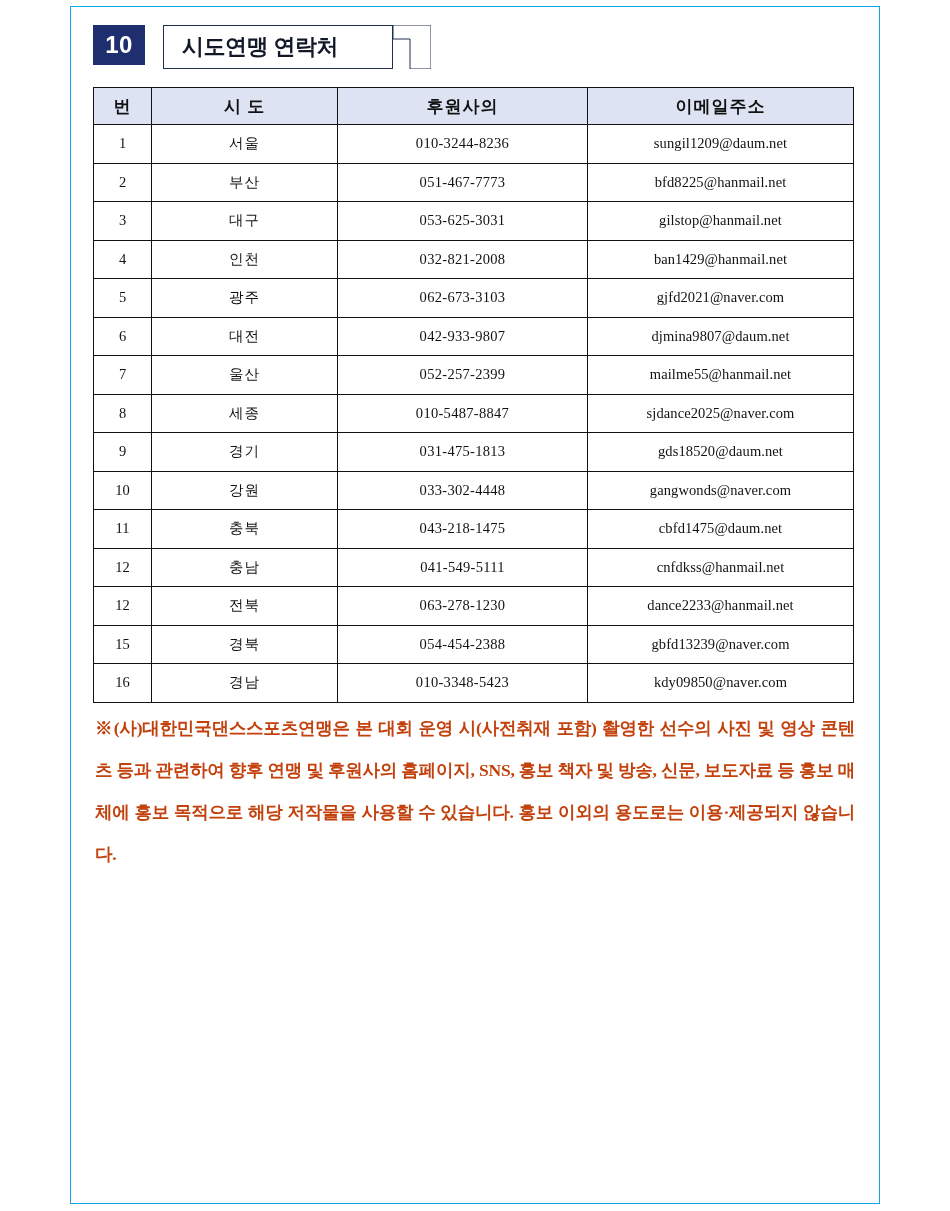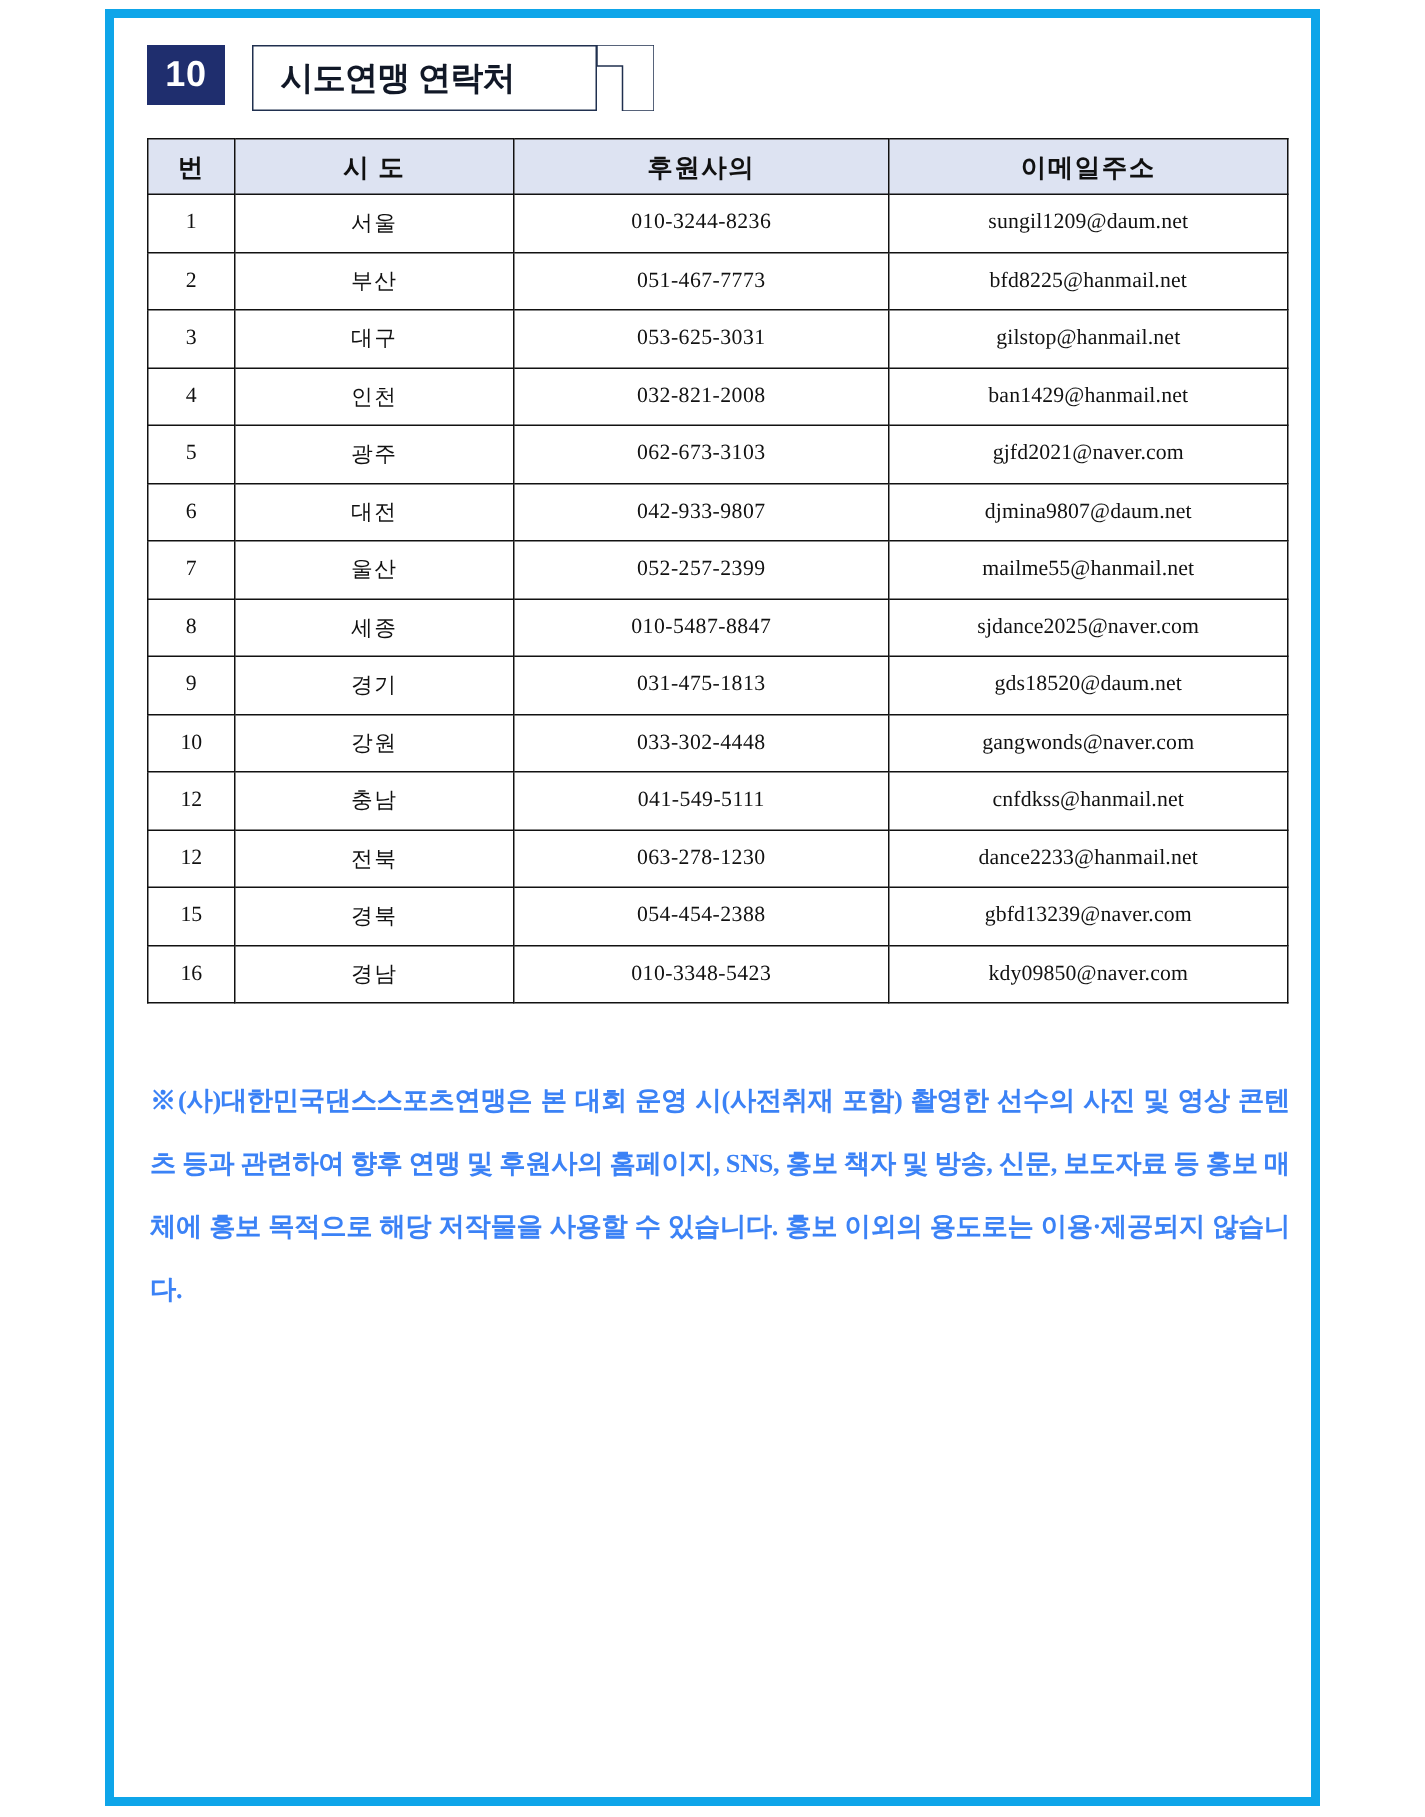--- a/index.html
+++ b/index.html
@@ -13,21 +13,21 @@
     font-family: "Liberation Serif", serif;
     color: #000000;
     overflow: hidden;
   }
   .page {
     position: absolute;
     left: 70px;
     top: 6px;
     width: 810px;
     height: 1198px;
-    border: 6px solid #0ea5e9;
+    border: 1px solid #0ea5e9;
     box-sizing: border-box;
     background: #ffffff;
   }
   .header-row {
     position: absolute;
     left: 22px;
     top: 18px;
     display: flex;
     align-items: center;
   }
@@ -112,21 +112,21 @@
 
   .note {
     position: absolute;
     left: 24px;
     top: 700px;
     width: 760px;
     font-family: "Liberation Serif", serif;
     font-weight: bold;
     font-size: 17.5px;
     line-height: 42px;
-    color: #3b82f6;
+    color: #c2410c;
     text-align: justify;
     text-justify: inter-character;
     letter-spacing: -0.2px;
   }
 </style>
 </head>
 <body>
 
 <div class="page">
 
@@ -212,20 +212,26 @@
         <td class="phone">031-475-1813</td>
         <td class="email">gds18520@daum.net</td>
       </tr>
       <tr>
         <td>10</td>
         <td class="region">강원</td>
         <td class="phone">033-302-4448</td>
         <td class="email">gangwonds@naver.com</td>
       </tr>
       <tr>
+        <td>11</td>
+        <td class="region">충북</td>
+        <td class="phone">043-218-1475</td>
+        <td class="email">cbfd1475@daum.net</td>
+      </tr>
+      <tr>
         <td>12</td>
         <td class="region">충남</td>
         <td class="phone">041-549-5111</td>
         <td class="email">cnfdkss@hanmail.net</td>
       </tr>
       <tr>
         <td>12</td>
         <td class="region">전북</td>
         <td class="phone">063-278-1230</td>
         <td class="email">dance2233@hanmail.net</td>

